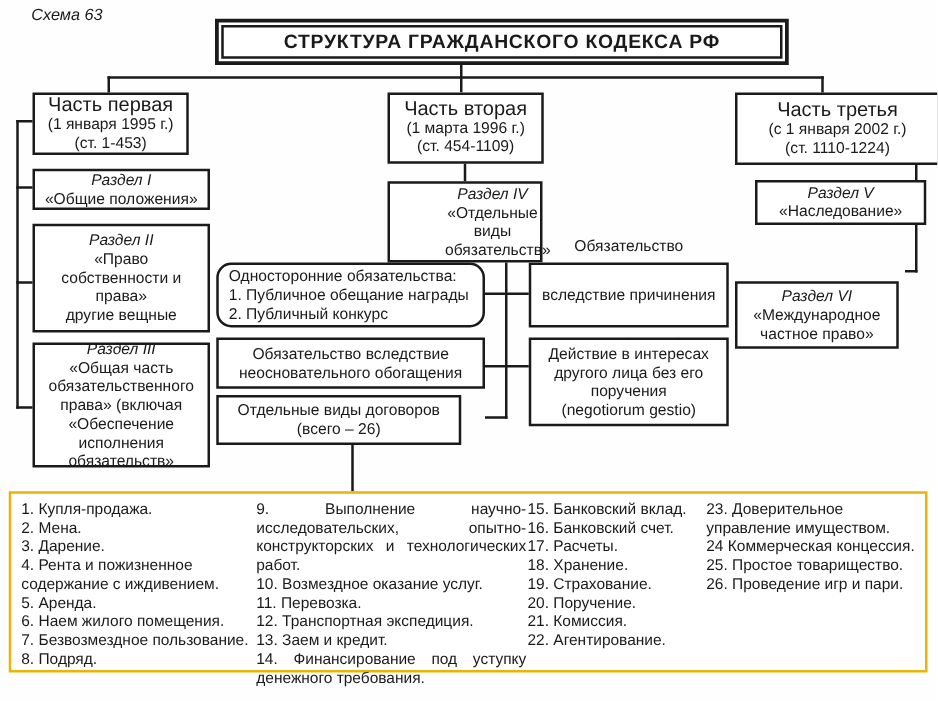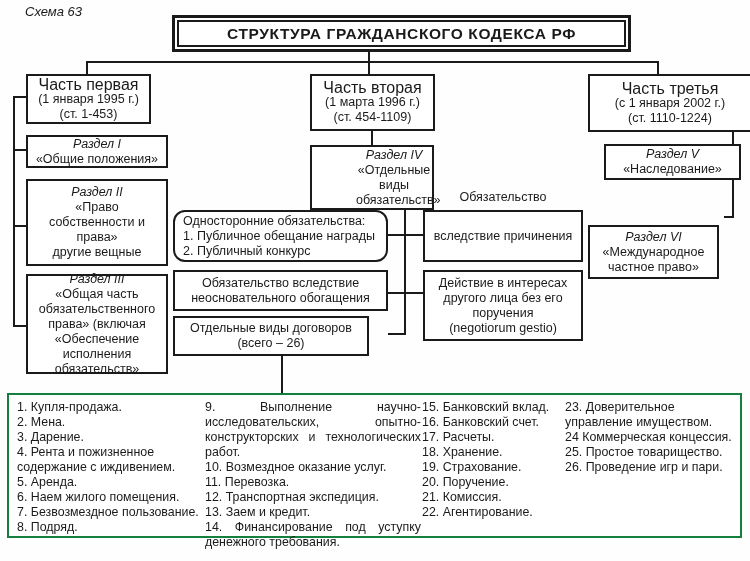--- a/index.html
+++ b/index.html
@@ -21,21 +21,21 @@
     box-sizing:border-box; border:3px solid #1a1a1a; background:#fff;
   }
   #title-inner {
     position:absolute; left:2px; right:2px; top:2px; bottom:2px;
     border:2px solid #1a1a1a; display:flex; align-items:center; justify-content:center;
     font-weight:bold; font-size:15.5px; letter-spacing:0.6px; white-space:nowrap;
   }
   .leftalign { text-align:left; padding-left:8px; }
   #list-box {
     position:absolute; left:7px; top:393px; width:735px; height:145px;
-    box-sizing:border-box; border:2px solid #15803d; background:#fff;
+    box-sizing:border-box; border:2px solid #eab308; background:#fff;
   }
   .lcol { position:absolute; top:5px; font-size:12.4px; line-height:15px; text-align:left; }
   .lcol div { margin:0; }
   #lcol2 { text-align:justify; }
 </style>
 </head>
 <body>
 
 <div id="canvas">
 

